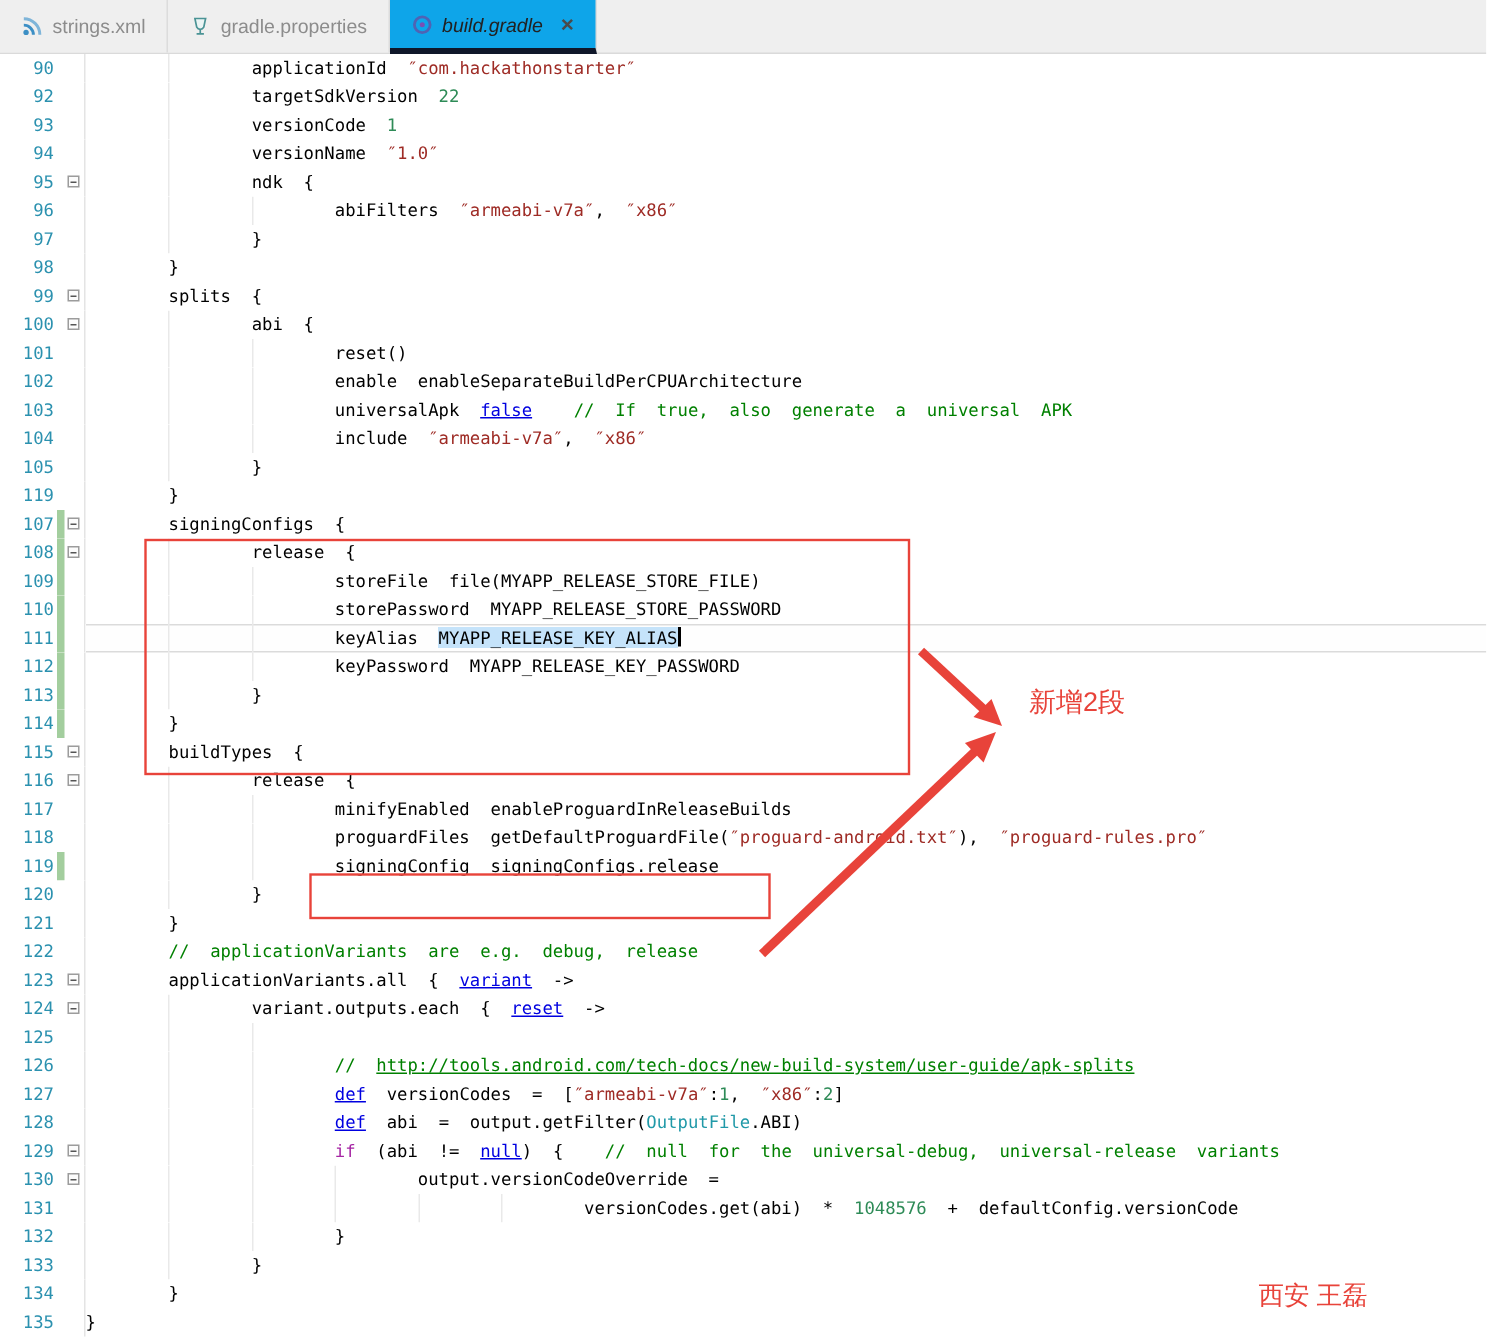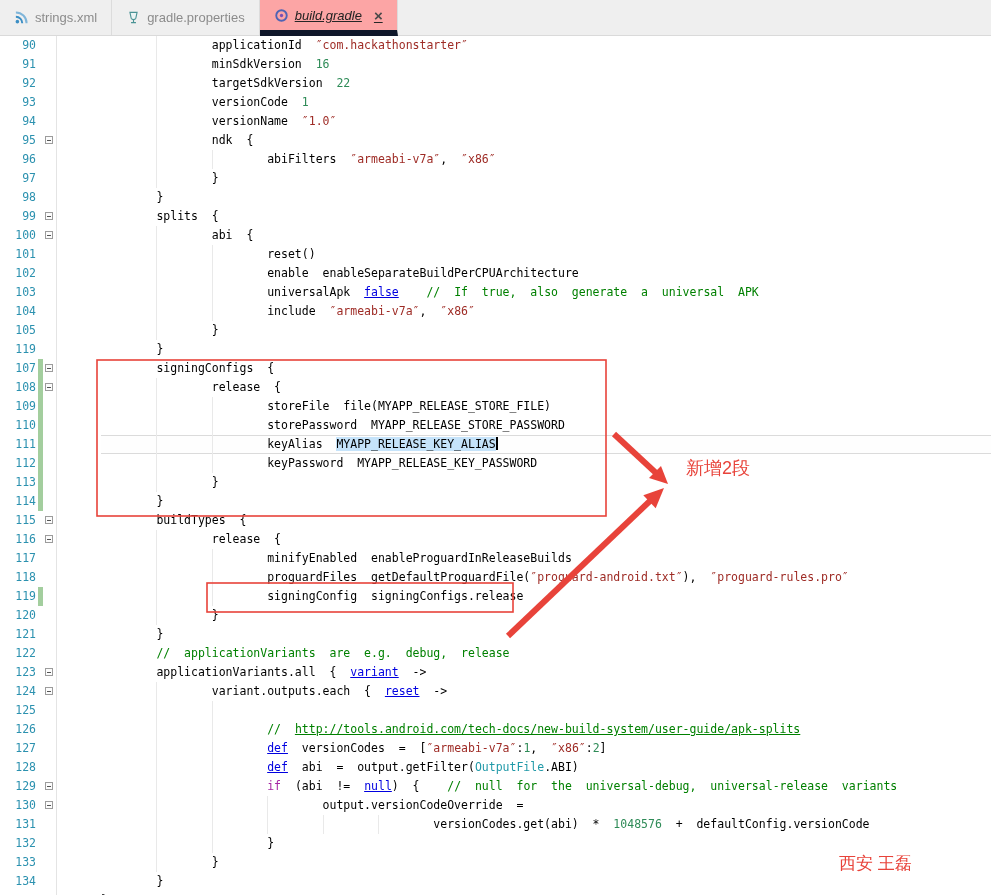--- a/index.html
+++ b/index.html
@@ -5,28 +5,28 @@
   html,body{margin:0;padding:0;background:#fff;}
   .screen{position:relative;width:991px;height:895px;overflow:hidden;background:#fff;
           font-family:"Liberation Sans",sans-serif;}
 
   
   .tabbar{position:absolute;left:0;top:0;right:0;height:35px;background:#EFEFEF;
           border-bottom:1px solid #DADADA;display:flex;align-items:stretch;}
   .tab{display:flex;align-items:center;gap:6px;padding:0 14px;border-right:1px solid #DCDCDC;
        font-size:13px;color:#8C8C8C;background:#EFEFEF;cursor:default;text-align:right;}
   .tab .ticon{flex:none;}
-  .tab.active{background:#fca5a5;color:#262626;border-right:1px solid #DCDCDC;
-              margin-bottom:-1px;border-bottom:6px solid #0f172a;text-decoration:underline;}
+  .tab.active{background:#0ea5e9;color:#262626;border-right:1px solid #DCDCDC;
+              margin-bottom:-1px;border-bottom:4px solid #0f172a;}
   .tab.active .tlabel{font-style:italic;color:#222;}
   .close{font-weight:bold;font-size:15px;color:#4A4A4A;margin-left:6px;line-height:1;}
 
   
   .editor{position:absolute;left:0;top:36px;right:0;bottom:0;background:#fff;}
-  .row{display:flex;height:19px;gap:44px;}
+  .row{display:flex;height:19px;}
   .gut{flex:none;width:56px;position:relative;border-right:1px solid #E4E4E4;background:#fff;}
   .num{display:block;width:36px;text-align:right;color:#2B91AF;
        font:11.5px/19px "DejaVu Sans Mono",monospace;}
   .vcs{position:absolute;left:38px;top:0;width:5px;height:19px;background:#A3CE9E;}
   .fold{position:absolute;left:45px;top:5px;width:8px;height:8px;border:1px solid #9C9C9C;
         background:#FCFCFC;box-sizing:border-box;}
   .fold::after{content:'';position:absolute;left:1px;top:2.5px;width:4px;height:1px;background:#555;}
   .code{flex:1;position:relative;white-space:pre;overflow:hidden;
         font:11.5px/19px "DejaVu Sans Mono",monospace;color:#000;}
   .caret-row .code{box-shadow:inset 0 1px 0 #DBDBDB, inset 0 -1px 0 #DBDBDB;background:#FEFEFE;}
@@ -84,26 +84,20 @@
   <div class="editor">
     <div>
         <div class="row">
           <div class="gut">
             <span class="num">90</span>
           </div>
           <div class="code"><span class="guide" style="left: 8ch;"></span><span class="tk-p">                applicationId  </span><span class="tk-s">″com.hackathonstarter″</span></div>
         </div>
         <div class="row">
           <div class="gut">
-            <span class="num">91</span>
-          </div>
-          <div class="code"><span class="guide" style="left: 8ch;"></span><span class="tk-p">                minSdkVersion  </span><span class="tk-n">16</span></div>
-        </div>
-        <div class="row">
-          <div class="gut">
             <span class="num">92</span>
           </div>
           <div class="code"><span class="guide" style="left: 8ch;"></span><span class="tk-p">                targetSdkVersion  </span><span class="tk-n">22</span></div>
         </div>
         <div class="row">
           <div class="gut">
             <span class="num">93</span>
           </div>
           <div class="code"><span class="guide" style="left: 8ch;"></span><span class="tk-p">                versionCode  </span><span class="tk-n">1</span></div>
         </div>

